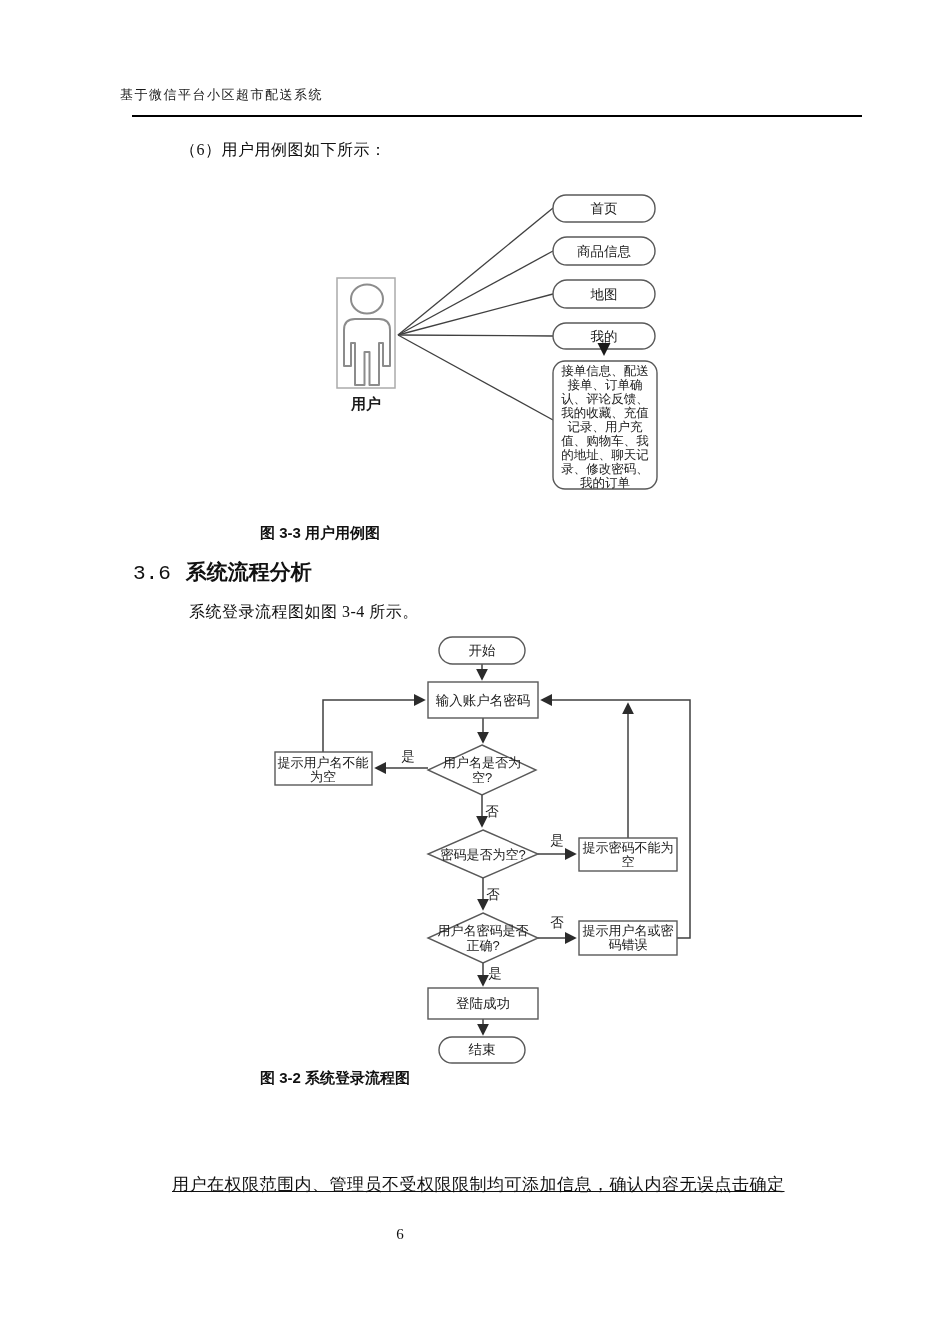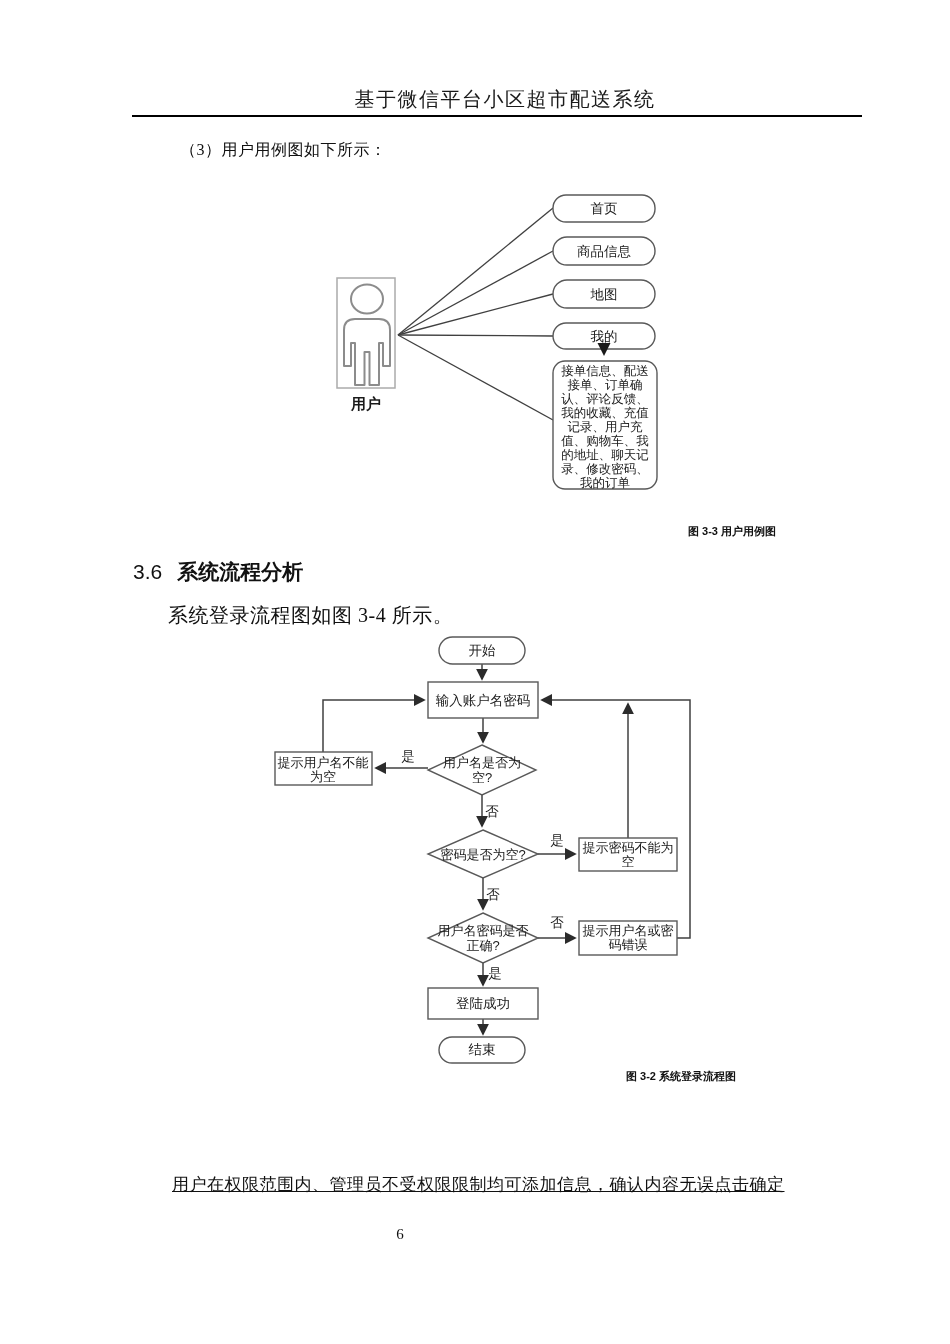--- a/index.html
+++ b/index.html
@@ -4,63 +4,63 @@
 <style>
   * { margin:0; padding:0; box-sizing:border-box; }
   html,body { background:#ffffff; }
   body {
     width:950px; height:1344px; position:relative;
     font-family:"Liberation Serif", serif; color:#111;
   }
   .abs { position:absolute; }
 
   .header-title {
-    top:86px; left:140px; width:730px; text-align:center;
-    font-size:20px; letter-spacing:1.5px; color:#1a1a1a;
+    top:86px; left:120px; width:730px; 
+    font-size:13px; letter-spacing:1.5px; color:#1a1a1a;
   }
   .header-rule {
     top:115px; left:132px; width:730px; height:0;
     border-top:2px solid #000;
   }
   .para-intro { top:140px; left:180px; font-size:16px; letter-spacing:0.5px; }
 
   .svg-wrap { overflow:visible; }
   svg text {
     font-family:"Liberation Sans", sans-serif;
     fill:#1a1a1a;
   }
 
   .caption {
     font-family:"Liberation Sans", sans-serif;
-    font-weight:bold; font-size:11px; text-align:right; color:#111;
+    font-weight:bold; font-size:15px; text-align:left; color:#111;
   }
   .caption-33 { top:524px; left:260px; width:516px; }
   .caption-34 { top:1069px; left:260px; width:476px; }
 
   .section-heading { top:558px; left:133px; font-size:21px; white-space:nowrap; }
-  .section-heading .sec-num { font-family:Liberation Sans, sans-serif; color:#111; }
+  .section-heading .sec-num { font-family:Liberation Mono, monospace; color:#111; }
   .section-heading .sec-title {
     font-family:Liberation Sans, sans-serif; font-weight:bold;
     margin-left:15px; color:#111;
   }
-  .para-lead { top:602px; left:168px; font-size:20px; letter-spacing:0.5px;text-align:right; }
+  .para-lead { top:602px; left:189px; font-size:16px; letter-spacing:0.5px;text-align:right; }
 
   .para-closing {
     top:1172px; left:172px; width:718px; font-size:17px;
     letter-spacing:0.5px; line-height:1.5;text-decoration:underline;
   }
   .page-number { top:1226px; left:260px; width:280px; text-align:center; font-size:15px; }
 </style>
 </head>
 <body>
 
 <div class="abs header-title">基于微信平台小区超市配送系统</div>
 <div class="abs header-rule"></div>
 
-<div class="abs para-intro">（3）用户用例图如下所示：</div>
+<div class="abs para-intro">（6）用户用例图如下所示：</div>
 
 <svg class="abs svg-wrap" style="top:180px; left:260px;" width="420" height="335" viewBox="0 0 420 335">
   <defs>
     <marker id="ah-uc" viewBox="0 0 10 10" refX="8.5" refY="5" markerWidth="9" markerHeight="9" orient="auto-start-reverse">
       <path d="M0,0 L10,5 L0,10 z" fill="#1a1a1a"></path>
     </marker>
   </defs>
 
   <g stroke="#404040" stroke-width="1.3">
     <line x1="138" y1="155" x2="293" y2="28"></line>

